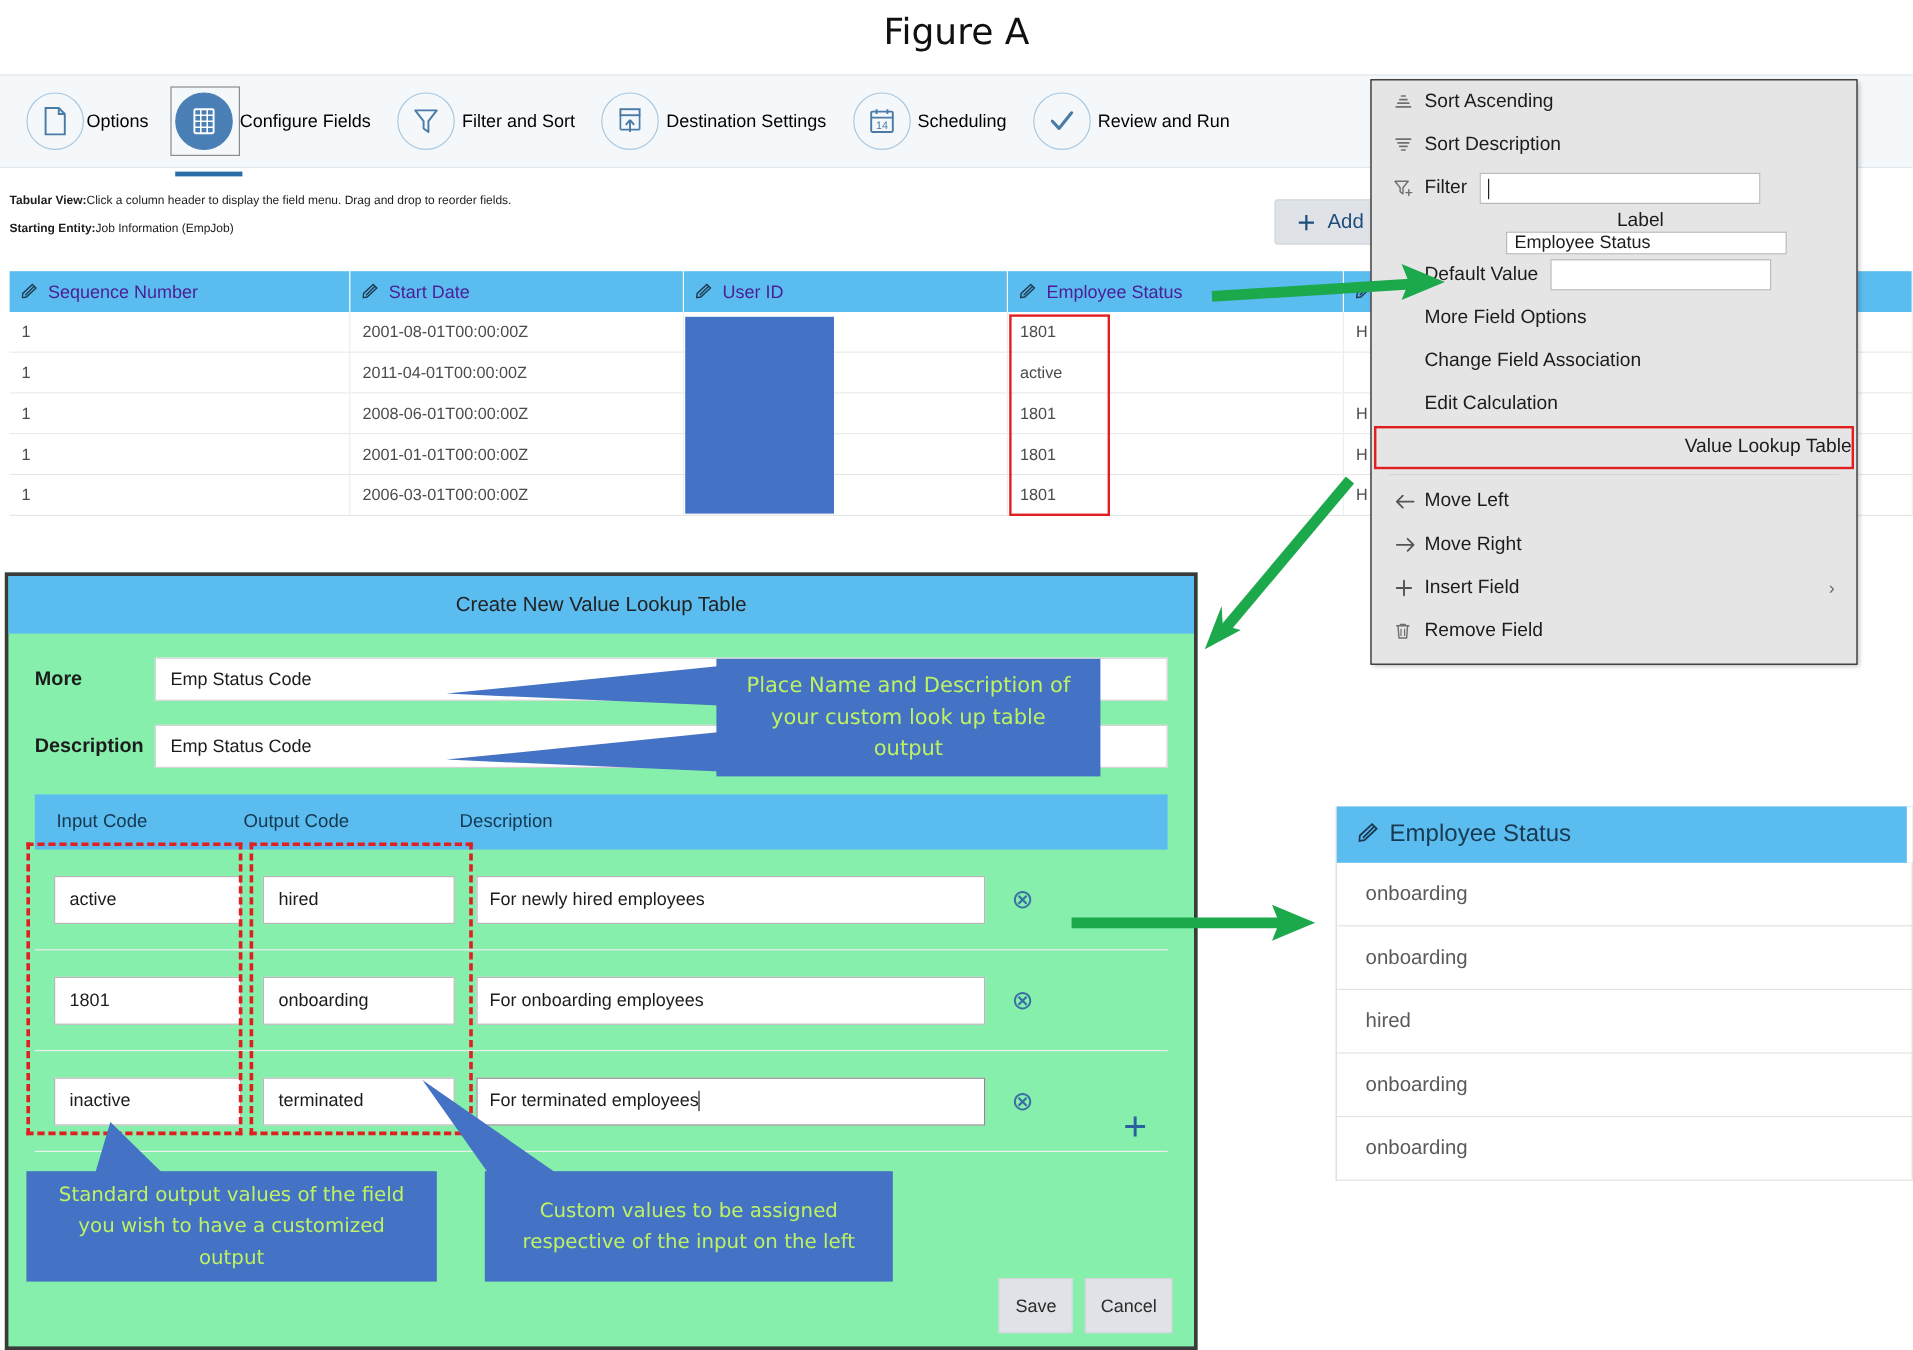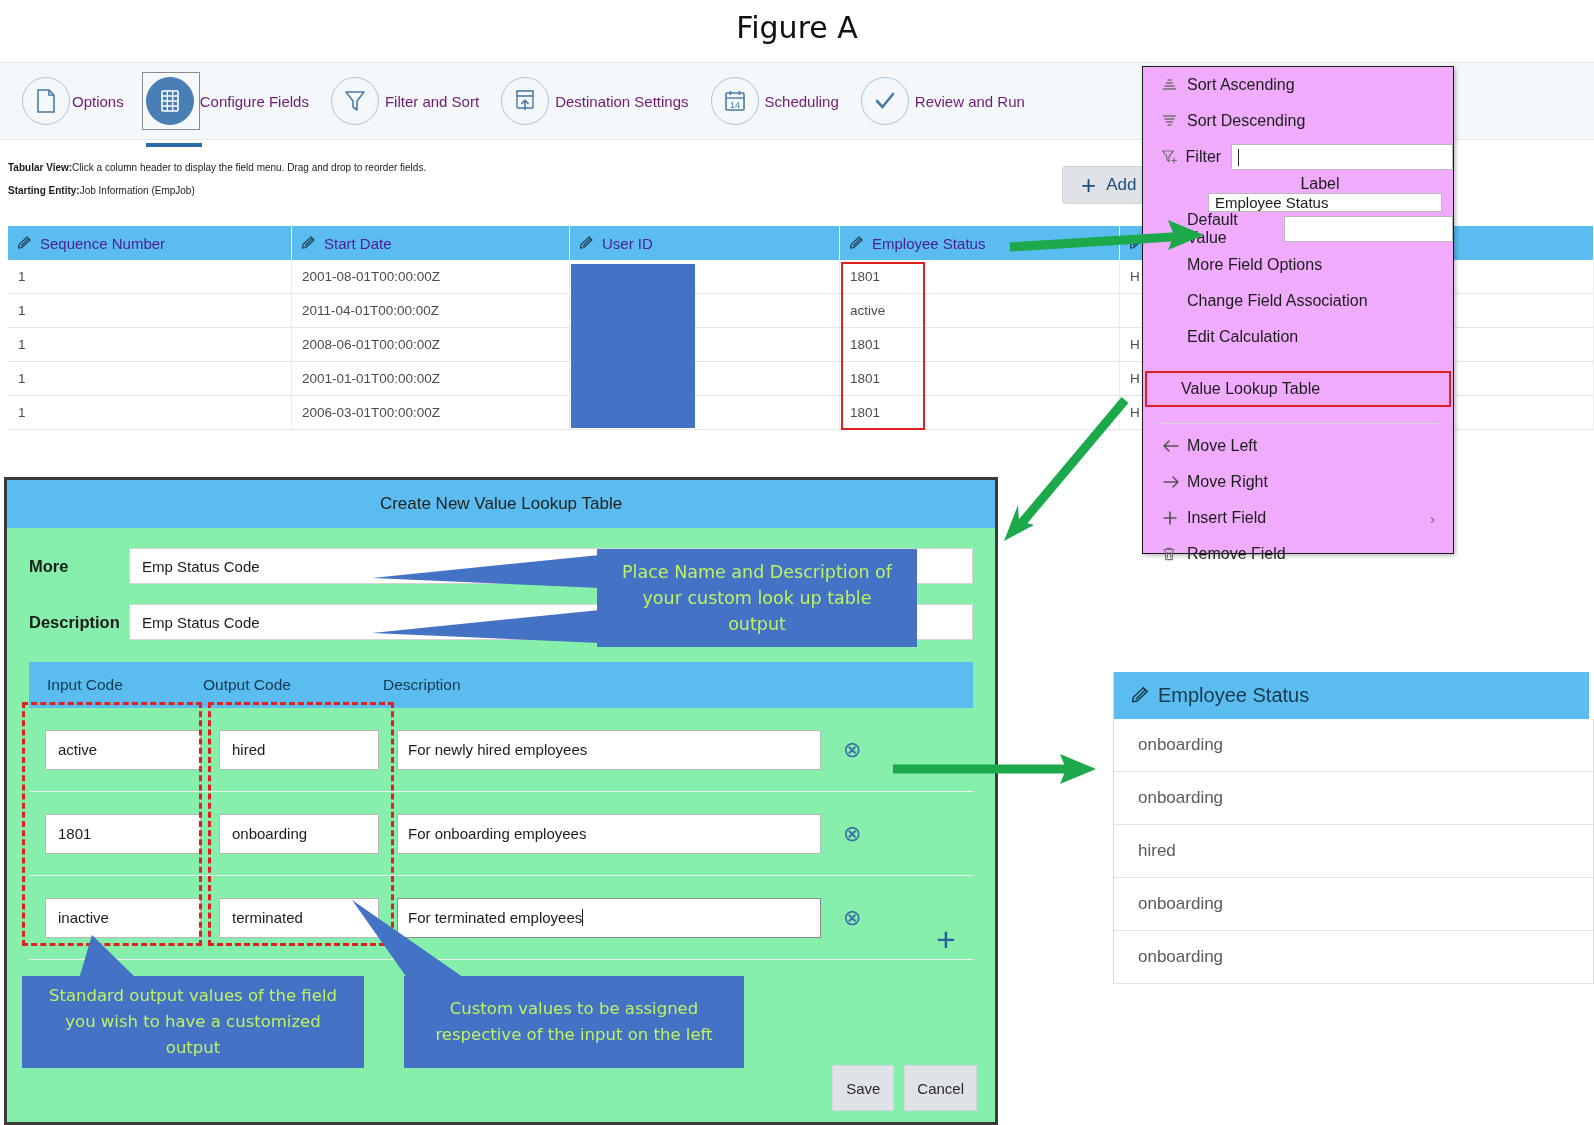--- a/index.html
+++ b/index.html
@@ -36,21 +36,21 @@
     background:#4a7fb5; border-color:#4a7fb5; color:#fff;
   }
   .wiz-step.active .wiz-sel {
     position:absolute; left:-4px; top:-5px; width:58px; height:58px;
     border:1px solid #8b8b8b; pointer-events:none;
   }
   .wiz-step.active::after {
     content:""; position:absolute; left:0px; bottom:-22px; width:56px; height:4px;
     background:#2a6ca8;
   }
-  .wiz-label { font-size:15px; color:#701a75; margin-left:6px; white-space:nowrap; }
+  .wiz-label { font-size:15px; color:#000000; margin-left:6px; white-space:nowrap; }
   .wiz-step:nth-child(1) .wiz-label { margin-left:2px; }
 
   
   #desc-block { position:absolute; left:8px; top:156px; font-size:10px; line-height:23px; color:#1c1c1c; }
   #desc-block b { font-weight:bold; }
   #desc-block .line { white-space:nowrap; }
 
   
   #add-button {
     position:absolute; left:1062px; top:166px; width:150px; height:38px;
@@ -81,22 +81,22 @@
     background:#4472c4;
   }
   
   #emp-status-redbox {
     position:absolute; left:841px; top:262px; width:84px; height:168px;
     border:2px solid #e02020; pointer-events:none;
   }
 
   
   #field-menu {
-    position:absolute; left:1142px; top:66px; width:312px; height:488px;
-    background:#f0abfc; border:1px solid #1a1a1a;
+    position:absolute; left:1142px; top:66px; width:406px; height:488px;
+    background:#e5e5e5; border:1px solid #1a1a1a;
     box-shadow:2px 2px 4px rgba(0,0,0,0.25);
   }
   .menu-item {
     display:flex; align-items:center; height:36px; padding-left:18px;
     font-size:16px; color:#1c1c1c;
   }
   .menu-ico { width:26px; color:#606060; font-size:15px; display:inline-flex; align-items:center; }
   .menu-field-row { display:flex; align-items:center; height:36px; padding-left:18px; }
   .menu-field-row .mlabel { font-size:16px; color:#1c1c1c; }
   .menu-input {
@@ -104,21 +104,21 @@
     font-size:15px; color:#1c1c1c; padding:0 6px; display:flex; align-items:center;
     font-family:"Liberation Sans", sans-serif;
   }
   #menu-filter-input { width:234px; }
   #menu-label-input { width:234px; }
   #menu-default-input { width:184px; }
   .caret { display:inline-block; width:1px; height:17px; background:#222; }
   #menu-divider { height:1px; background:#d6d6d6; margin:4px 14px; }
   #value-lookup-item {
     border:2px solid #e02020; height:36px; display:flex; align-items:center;
-    padding-left:8px; font-size:16px; color:#1c1c1c; margin:16px 2px;
+    padding-left:8px; font-size:16px; color:#1c1c1c; margin:0 2px;justify-content:flex-end;
   }
   .menu-chevron { margin-left:auto; margin-right:18px; color:#6a6a6a; font-size:15px; }
 
   
   #lookup-dialog {
     position:absolute; left:4px; top:477px; width:994px; height:648px;
     background:#86efac; border:3px solid #3a3a3a;
   }
   #dialog-title {
     height:48px; background:#5bbcf0; display:flex; align-items:center; justify-content:center;
@@ -382,21 +382,21 @@
     </span>
     <span>Sort Ascending</span>
   </div>
 
   <div class="menu-item">
     <span class="menu-ico">
       <svg width="17" height="15" viewBox="0 0 17 15">
           <path d="M2.5 2 h12 M4 5 h9 M5.5 8 h6 M7 11 h3" stroke="#707070" stroke-width="1.4" stroke-linecap="round"></path>
         </svg>
     </span>
-    <span>Sort Descending</span>
+    <span>Sort Description</span>
   </div>
 
   <div class="menu-field-row">
     <span class="menu-ico">
       <svg width="18" height="16" viewBox="0 0 18 16">
           <path d="M1.5 2 h11 l-4.4 5.4 v5.1 l-2.3 -1.7 v-3.4 z" fill="none" stroke="#707070" stroke-width="1.2" stroke-linejoin="round"></path>
           <path d="M13 9 v5 M10.5 11.5 h5" stroke="#707070" stroke-width="1.2" stroke-linecap="round"></path>
         </svg>
     </span>
     <span class="mlabel">Filter</span>

